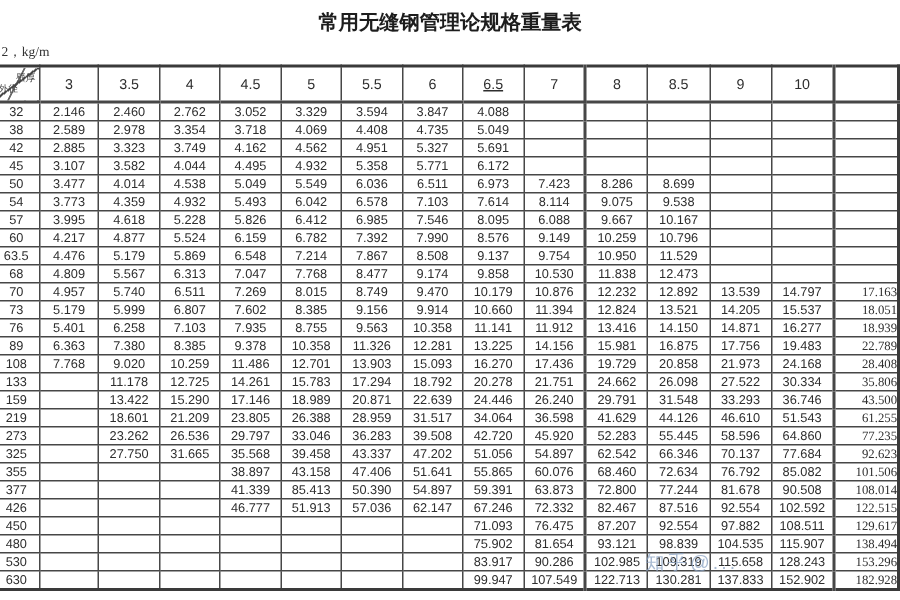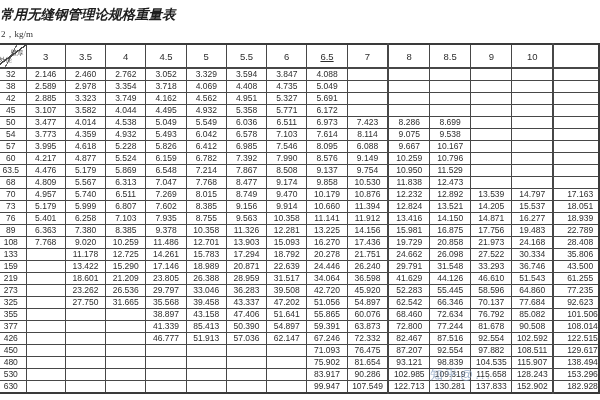--- a/index.html
+++ b/index.html
@@ -4,22 +4,22 @@
 <style>
   * { box-sizing: border-box; }
   html,body { margin:0; padding:0; }
   body {
     width:600px; height:400px; overflow:hidden;
     background:#ffffff; color:#2b2b2b;
     font-family:"Liberation Sans", sans-serif;
   }
   .page { position:relative; width:600px; height:400px; overflow:hidden; }
   .title {
-    font-weight:bold; font-size:13.5px;
-    padding-top:6px; color:#1d1d1d;font-style:italic;
+    text-align:center; font-weight:bold; font-size:13.5px;
+    padding-top:6px; color:#1d1d1d;
   }
   .unit { font-size:9px; color:#333; margin:4px 0 2px 1px;font-family:Liberation Serif, serif; }
   table {
     border-collapse:collapse; table-layout:fixed;
     margin-left:-6px; border:2px solid #3a3a3a;
   }
   th, td {
     border:1px solid #474747;
     padding:0; text-align:center; vertical-align:middle;
     font-size:8.5px; line-height:11px; height:11.3px;
@@ -29,21 +29,21 @@
   thead th { height:24px; font-size:9.5px; border-bottom-width:2px; }
   .corner {
     position:relative; overflow:hidden;
     background:
       linear-gradient(to bottom right, transparent calc(50% - 0.7px), #474747 calc(50% - 0.7px), #474747 calc(50% + 0.7px), transparent calc(50% + 0.7px)),
       linear-gradient(117deg, transparent calc(50% - 0.6px), #6a6a6a calc(50% - 0.6px), #6a6a6a calc(50% + 0.6px), transparent calc(50% + 0.6px));
   }
   .corner .c-top { position:absolute; top:2px; right:2px; font-size:6.5px; color:#444; }
   .corner .c-bot { position:absolute; bottom:2px; left:3px; font-size:6.5px; color:#444; }
   .thick-r { border-right-width:2px; }
-  td.cut-col { text-align:left; padding-left:13px; }
+  td.cut-col { text-align:right; padding-left:13px;font-family:Liberation Serif, serif; }
   .row-hdr { font-size:8.5px; }
   .watermark {
     position:absolute; top:366px; right:0px; width:170px;
     font-size:13px; letter-spacing:2px;
     color:#8ca4c4; opacity:0.75; filter:blur(0.3px);
     text-align:left; pointer-events:none;
   }
 </style>
 </head>
 <body>

